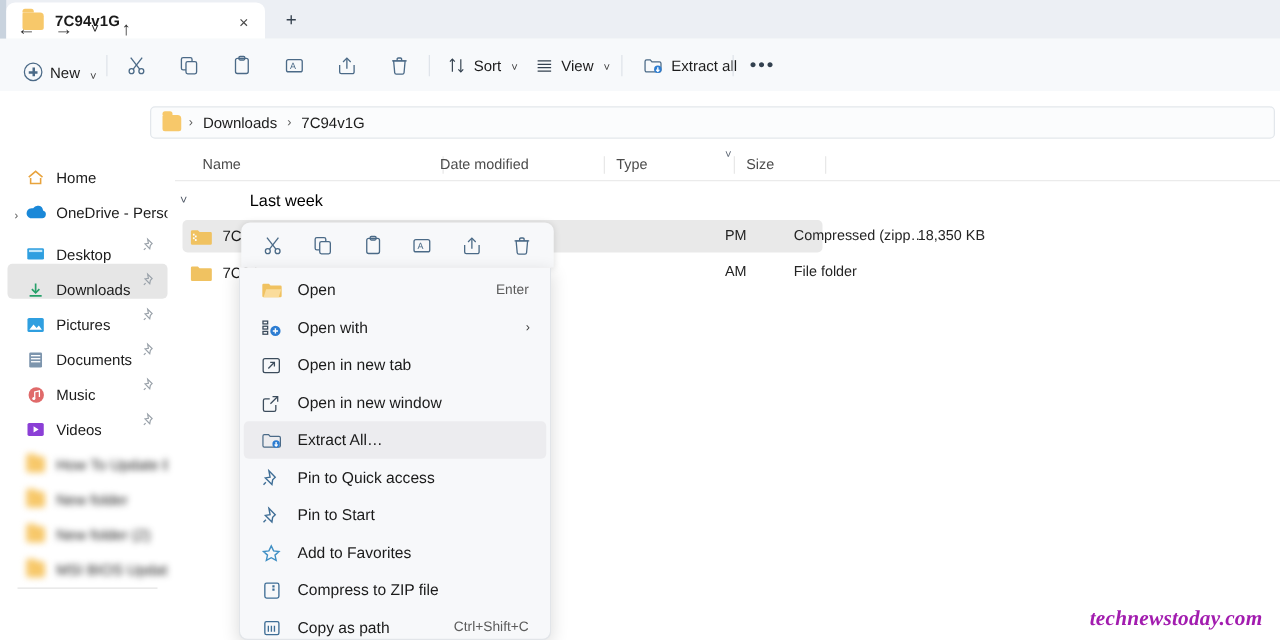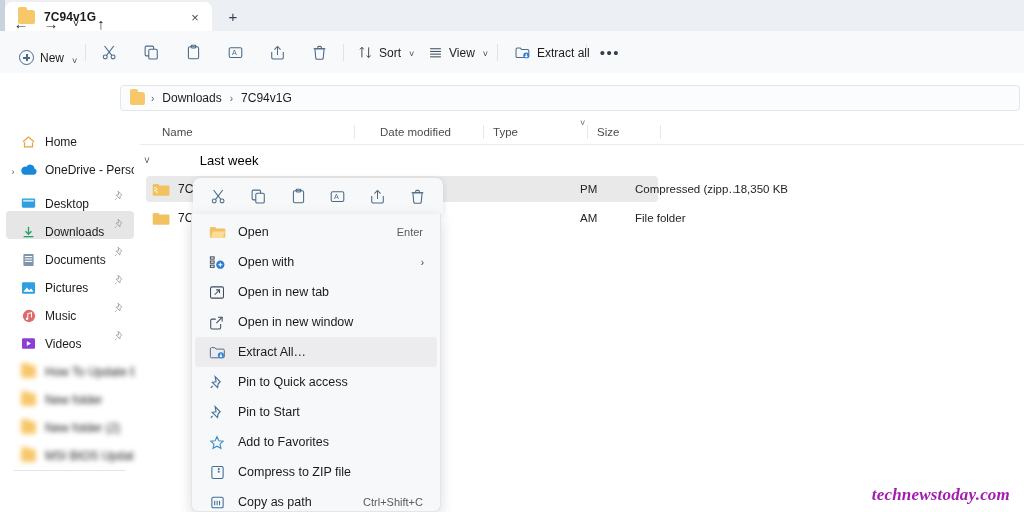--- a/index.html
+++ b/index.html
@@ -410,56 +410,56 @@
         <svg width="11" height="11" viewBox="0 0 14 14" fill="none" stroke="#9aa2aa" stroke-width="1.2">
           <path d="M5.2 1.6 9.8 6.2 8 8l-.6 3.4-4.8-4.8L6 6z"></path>
             <path d="M3.2 10.8 1.4 12.6"></path>
         </svg>
       </span>
     </div>
 
     <div class="side-item">
       <span class="side-expander"></span>
       <span class="side-ico">
+        <svg width="15" height="14" viewBox="0 0 16 15">
+          <rect x="1" y="1.4" width="14" height="12.2" rx="1.4" fill="#2f9fe0"></rect>
+          <path d="M2.6 11.6 6.2 7l2.6 3 2-2 2.6 3.6z" fill="#ffffff"></path>
+        </svg>
+      </span>
+      <span class="side-label">Pictures</span>
+      <span class="pin">
+        <svg width="11" height="11" viewBox="0 0 14 14" fill="none" stroke="#9aa2aa" stroke-width="1.2">
+          <path d="M5.2 1.6 9.8 6.2 8 8l-.6 3.4-4.8-4.8L6 6z"></path>
+            <path d="M3.2 10.8 1.4 12.6"></path>
+        </svg>
+      </span>
+    </div>
+
+    <div class="side-item">
+      <span class="side-expander"></span>
+      <span class="side-ico">
         <svg width="13" height="14" viewBox="0 0 15 16">
           <rect x="1.6" y="1" width="11.8" height="14" rx="1.2" fill="#7d95ad"></rect>
           <rect x="3.2" y="3.4" width="8.6" height="1.2" fill="#ffffff"></rect>
           <rect x="3.2" y="6.2" width="8.6" height="1.2" fill="#ffffff"></rect>
           <rect x="3.2" y="9" width="8.6" height="1.2" fill="#ffffff"></rect>
         </svg>
       </span>
       <span class="side-label">Documents</span>
       <span class="pin">
         <svg width="11" height="11" viewBox="0 0 14 14" fill="none" stroke="#9aa2aa" stroke-width="1.2">
           <path d="M5.2 1.6 9.8 6.2 8 8l-.6 3.4-4.8-4.8L6 6z"></path>
             <path d="M3.2 10.8 1.4 12.6"></path>
         </svg>
       </span>
     </div>
 
     <div class="side-item">
       <span class="side-expander"></span>
       <span class="side-ico">
-        <svg width="15" height="14" viewBox="0 0 16 15">
-          <rect x="1" y="1.4" width="14" height="12.2" rx="1.4" fill="#2f9fe0"></rect>
-          <path d="M2.6 11.6 6.2 7l2.6 3 2-2 2.6 3.6z" fill="#ffffff"></path>
-        </svg>
-      </span>
-      <span class="side-label">Pictures</span>
-      <span class="pin">
-        <svg width="11" height="11" viewBox="0 0 14 14" fill="none" stroke="#9aa2aa" stroke-width="1.2">
-          <path d="M5.2 1.6 9.8 6.2 8 8l-.6 3.4-4.8-4.8L6 6z"></path>
-            <path d="M3.2 10.8 1.4 12.6"></path>
-        </svg>
-      </span>
-    </div>
-
-    <div class="side-item">
-      <span class="side-expander"></span>
-      <span class="side-ico">
         <svg width="14" height="14" viewBox="0 0 15 15">
           <circle cx="7.5" cy="7.5" r="6.6" fill="#e06a6a"></circle>
           <path d="M6.2 10.4V4.9l4-1v5.3" fill="none" stroke="#ffffff" stroke-width="1.1"></path>
           <circle cx="5.4" cy="10.5" r="1.3" fill="#ffffff"></circle>
         </svg>
       </span>
       <span class="side-label">Music</span>
       <span class="pin">
         <svg width="11" height="11" viewBox="0 0 14 14" fill="none" stroke="#9aa2aa" stroke-width="1.2">
           <path d="M5.2 1.6 9.8 6.2 8 8l-.6 3.4-4.8-4.8L6 6z"></path>
@@ -518,21 +518,21 @@
     </div>
 
     <div class="side-divider"></div>
   </div>
 
   <div class="listarea">
 
     <div class="col-head">
       <div class="col" style="left:22px;">Name</div>
       <div class="col-div" style="left:214px;"></div>
-      <div class="col" style="left:240px;">Date modified</div>
+      <div class="col" style="left:212px;">Date modified</div>
       <div class="sort-chev">˅</div>
       <div class="col-div" style="left:343px;"></div>
       <div class="col" style="left:353px;">Type</div>
       <div class="col-div" style="left:447px;"></div>
       <div class="col" style="left:457px;">Size</div>
       <div class="col-div" style="left:520px;"></div>
     </div>
 
     <div class="group-head">
       <span class="group-chev">˅</span>

